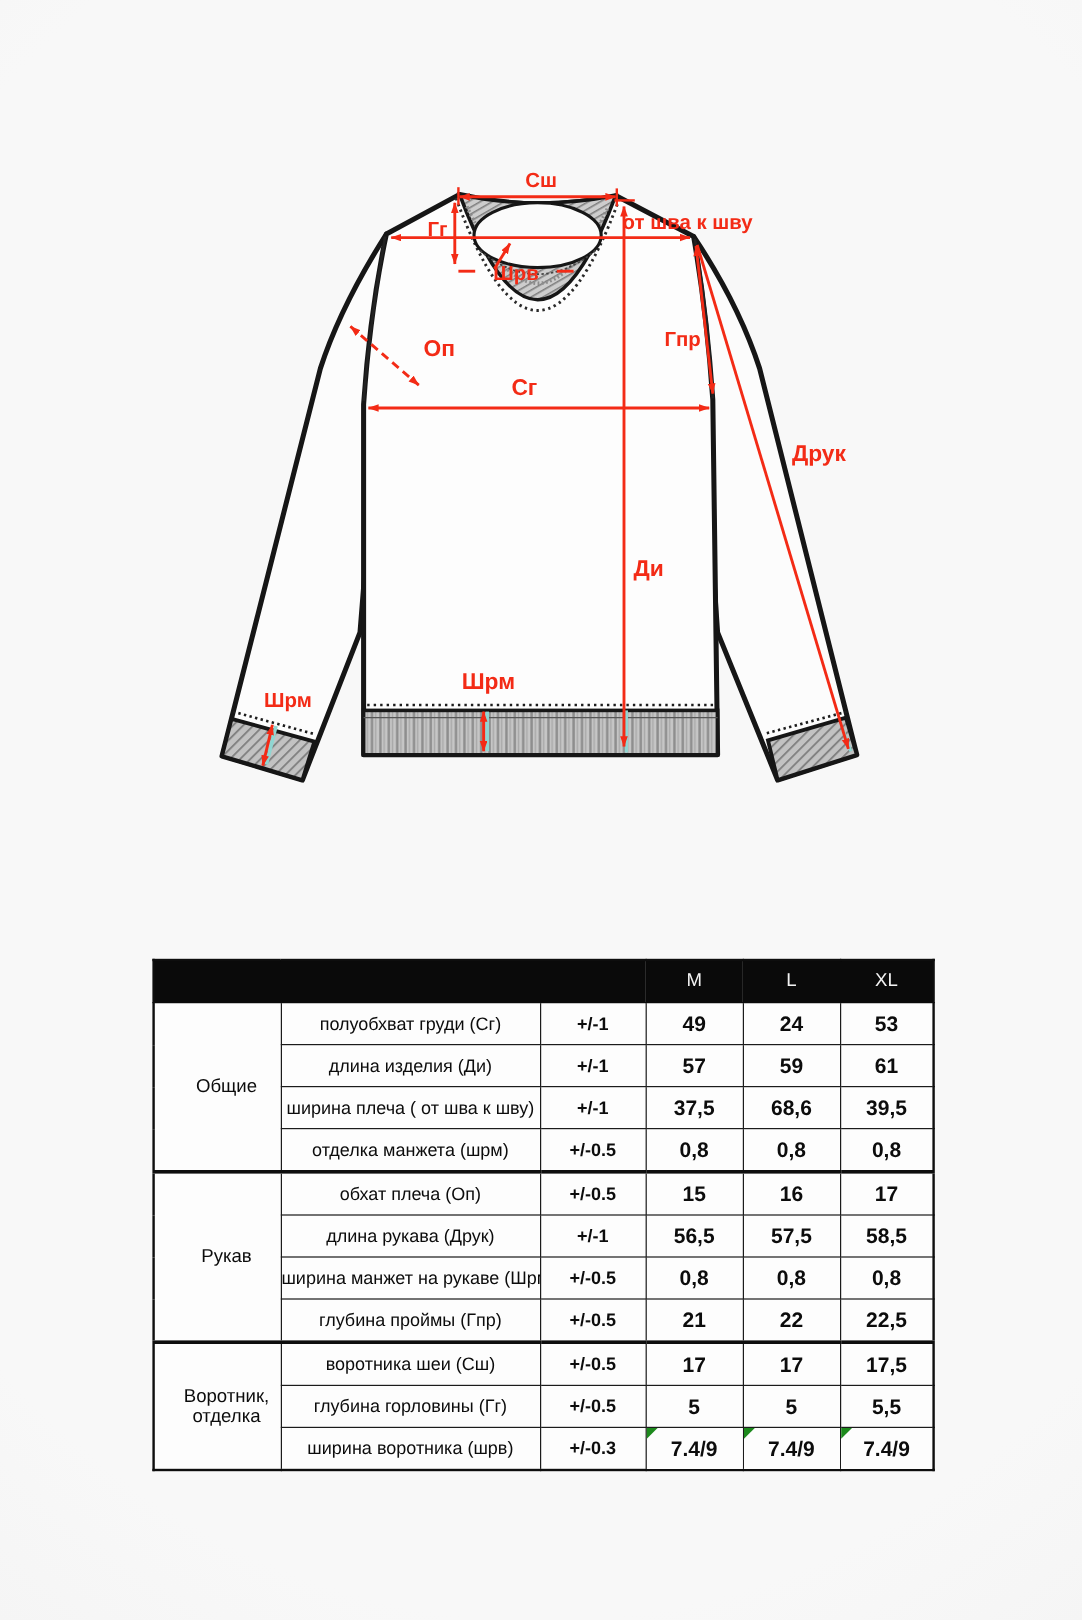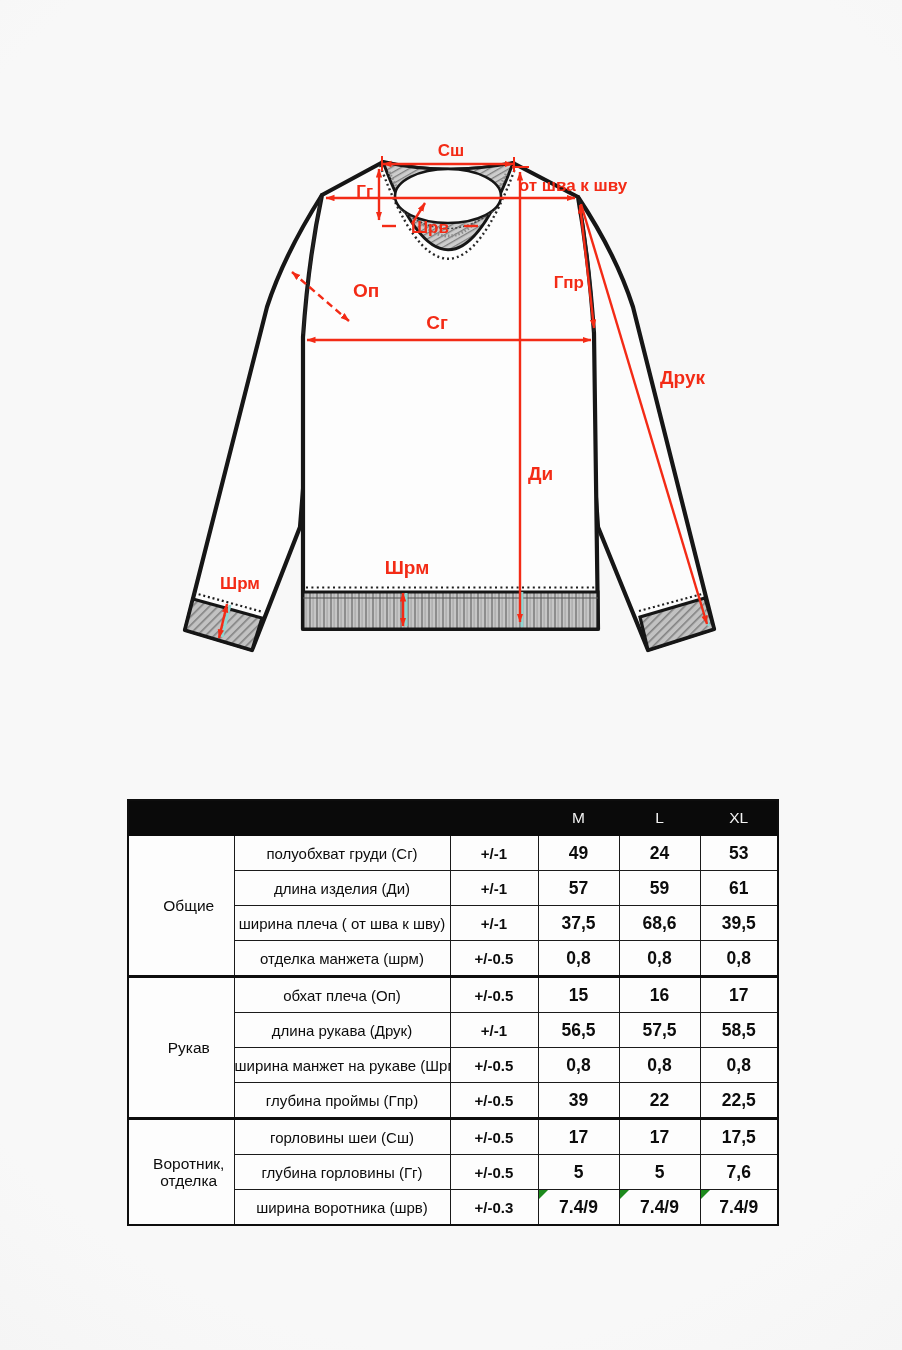--- a/index.html
+++ b/index.html
@@ -229,41 +229,41 @@
         <tr>
           <td class="lab">ширина манжет на рукаве (Шрм)</td>
           <td class="tol">+/-0.5</td>
           <td class="val">0,8</td>
           <td class="val">0,8</td>
           <td class="val">0,8</td>
         </tr>
         <tr>
           <td class="lab">глубина проймы (Гпр)</td>
           <td class="tol">+/-0.5</td>
-          <td class="val">39</td>
+          <td class="val">21</td>
           <td class="val">22</td>
           <td class="val">22,5</td>
         </tr>
         <tr class="gsep">
           <td class="gcell" rowspan="3">
             <span>Воротник,</span>
             <span>отделка</span>
           </td>
-          <td class="lab">горловины шеи (Сш)</td>
+          <td class="lab">воротника шеи (Сш)</td>
           <td class="tol">+/-0.5</td>
           <td class="val">17</td>
           <td class="val">17</td>
           <td class="val">17,5</td>
         </tr>
         <tr>
           <td class="lab">глубина горловины (Гг)</td>
           <td class="tol">+/-0.5</td>
           <td class="val">5</td>
           <td class="val">5</td>
-          <td class="val">7,6</td>
+          <td class="val">5,5</td>
         </tr>
         <tr>
           <td class="lab">ширина воротника (шрв)</td>
           <td class="tol">+/-0.3</td>
           <td class="val flag">7.4/9</td>
           <td class="val flag">7.4/9</td>
           <td class="val flag">7.4/9</td>
         </tr>
       </tbody>
     </table>

